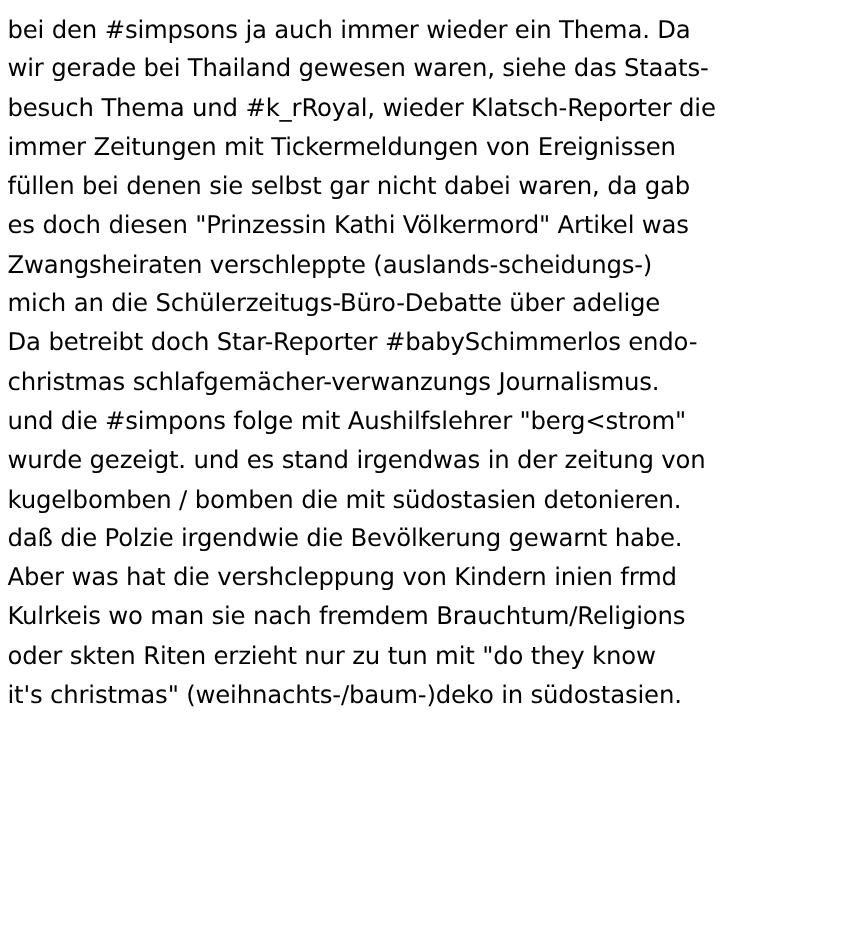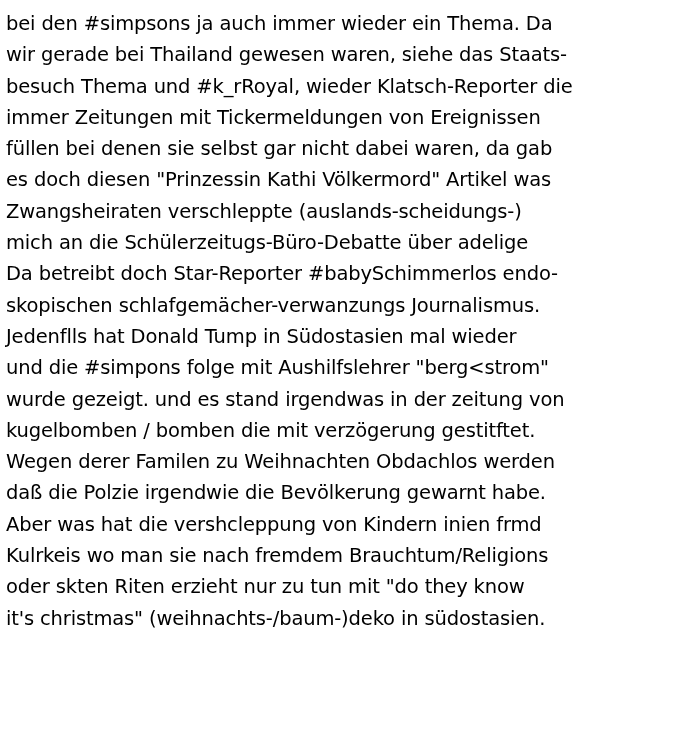--- a/index.html
+++ b/index.html
@@ -33,24 +33,22 @@
 <div id="text-block">
   <div class="line">bei den #simpsons ja auch immer wieder ein Thema. Da</div>
   <div class="line">wir gerade bei Thailand gewesen waren, siehe das Staats-</div>
   <div class="line">besuch Thema und #k_rRoyal, wieder Klatsch-Reporter die</div>
   <div class="line">immer Zeitungen mit Tickermeldungen von Ereignissen</div>
   <div class="line">füllen bei denen sie selbst gar nicht dabei waren, da gab</div>
   <div class="line">es doch diesen "Prinzessin Kathi Völkermord" Artikel was</div>
   <div class="line">Zwangsheiraten verschleppte (auslands-scheidungs-)</div>
   <div class="line">mich an die Schülerzeitugs-Büro-Debatte über adelige</div>
   <div class="line">Da betreibt doch Star-Reporter #babySchimmerlos endo-</div>
-  <div class="line">skopischen schlafgemächer-verwanzungs Journalismus.</div>
-  <div class="line">Jedenflls hat Donald Tump in Südostasien mal wieder</div>
+  <div class="line">christmas schlafgemächer-verwanzungs Journalismus.</div>
   <div class="line">und die #simpons folge mit Aushilfslehrer "berg&lt;strom"</div>
   <div class="line">wurde gezeigt. und es stand irgendwas in der zeitung von</div>
-  <div class="line">kugelbomben / bomben die mit verzögerung gestitftet.</div>
-  <div class="line">Wegen derer Familen zu Weihnachten Obdachlos werden</div>
+  <div class="line">kugelbomben / bomben die mit südostasien detonieren.</div>
   <div class="line">daß die Polzie irgendwie die Bevölkerung gewarnt habe.</div>
   <div class="line">Aber was hat die vershcleppung von Kindern inien frmd</div>
   <div class="line">Kulrkeis wo man sie nach fremdem Brauchtum/Religions</div>
   <div class="line">oder skten Riten erzieht nur zu tun mit "do they know</div>
   <div class="line">it's christmas" (weihnachts-/baum-)deko in südostasien.</div>
 </div>
 
 </body></html>

